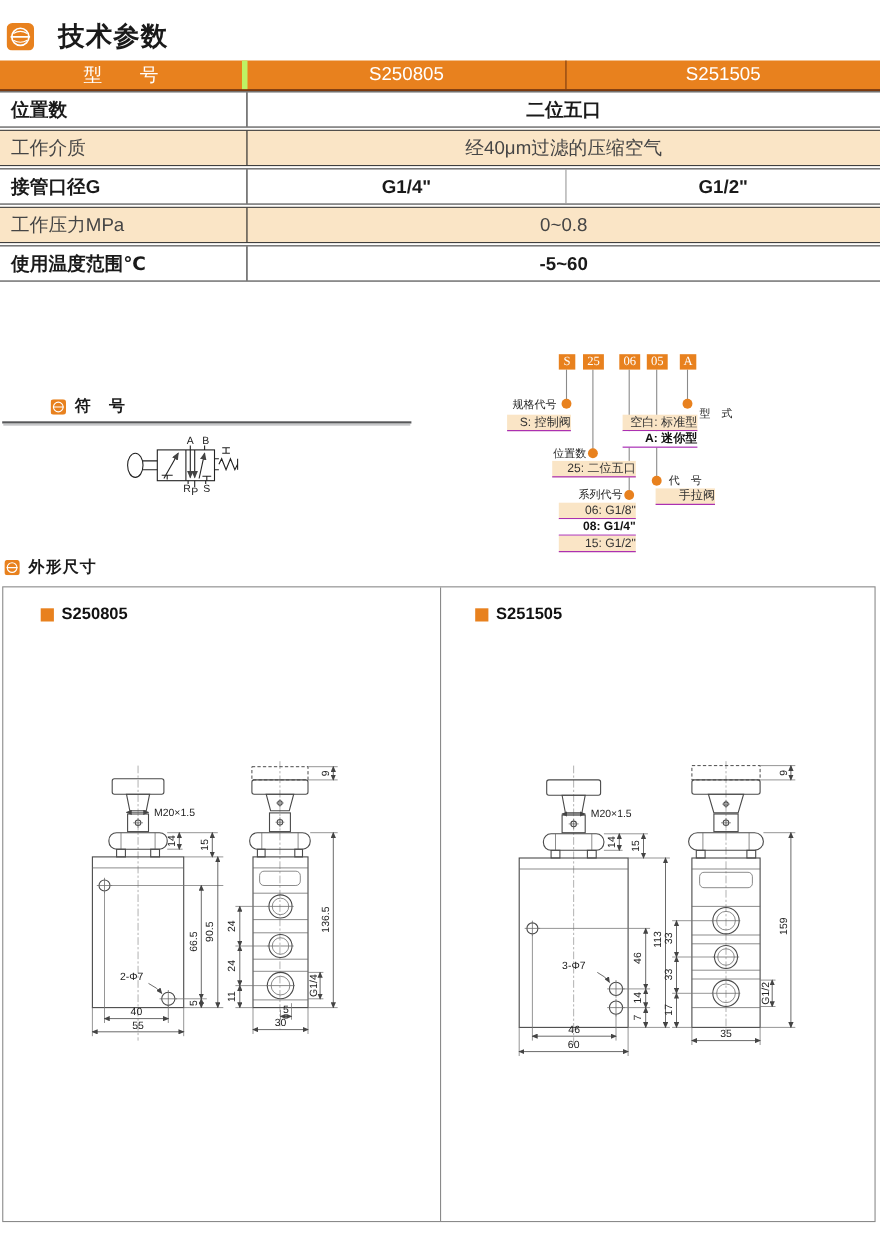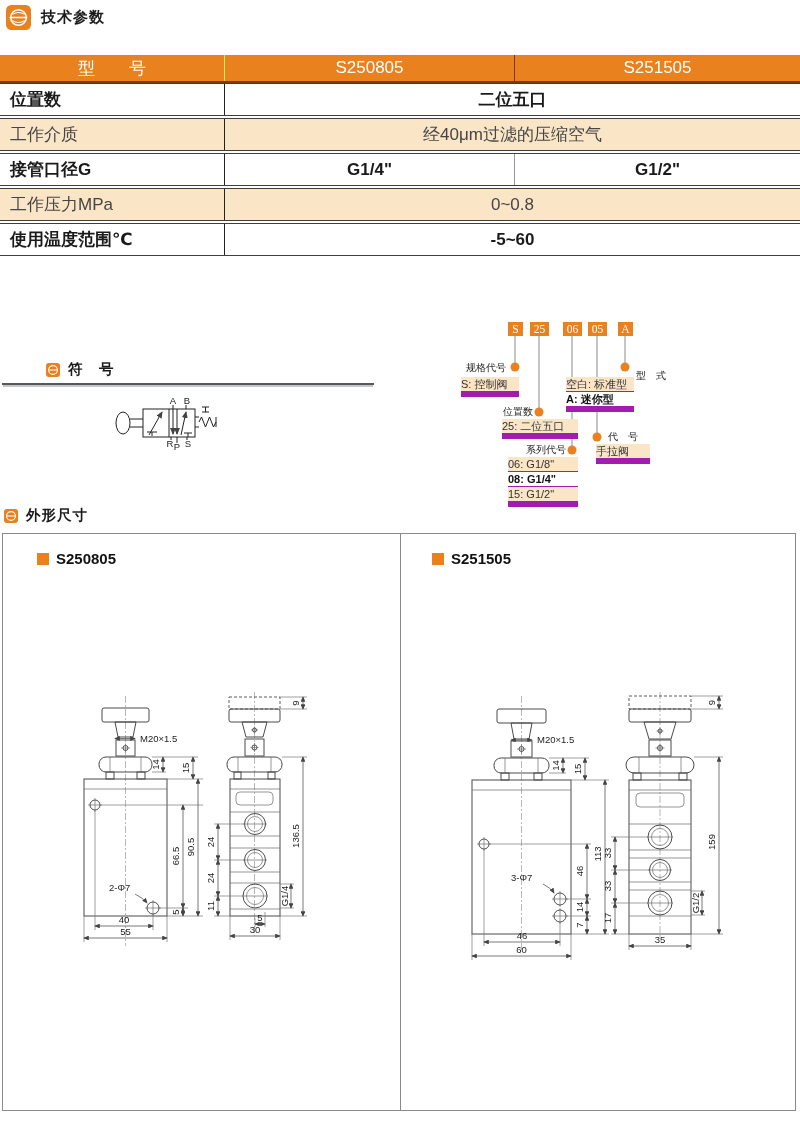--- a/index.html
+++ b/index.html
@@ -3,28 +3,28 @@
 <meta charset="utf-8">
 <style>
   html,body{margin:0;padding:0;}
   body{
     width:800px;height:1123px;position:relative;background:#fff;
     font-family:"Liberation Sans","DejaVu Sans",sans-serif;color:#1a1a1a;
     overflow:hidden;
   }
   
   .title-bar{position:absolute;left:6px;top:5px;display:flex;align-items:center;gap:10px;}
-  .title-bar h1{font-size:15px;font-weight:700;margin:0;letter-spacing:1px;}
+  .title-bar h1{font-size:24px;font-weight:700;margin:12px;letter-spacing:1px;}
   .brand{display:block;}
   
   .spec-table{position:absolute;left:0;top:55px;width:800px;font-size:17px;}
   .thead{display:flex;align-items:center;height:26px;background:#E8811E;color:#fff;
          border-bottom:2px solid #7b3a10;}
   .thead .hc{text-align:center;height:100%;display:flex;align-items:center;justify-content:center;box-sizing:border-box;}
-  .thead .c1{width:225px;border-right:1px solid #bef264;}
+  .thead .c1{width:225px;border-right:5px solid #bef264;}
   .thead .c2{width:290px;border-right:1px solid #7b3a10;}
   .thead .c3{flex:1;}
   .trow{display:flex;align-items:stretch;height:31px;border-top:1px solid #3f3f3f;
         border-bottom:1px solid #3f3f3f;margin-bottom:2px;box-sizing:content-box;}
   .trow.cream{background:#FAE5C6;color:#454545;}
   .trow.plain{background:#fff;font-weight:700;}
   .trow .lab{width:225px;padding-left:10px;display:flex;align-items:center;
              border-right:1px solid #222;box-sizing:border-box;}
   .trow .val{flex:1;display:flex;align-items:center;justify-content:center;}
   .trow .val.half1{flex:none;width:290px;border-right:1px solid #9a9a9a;box-sizing:border-box;}
@@ -34,22 +34,22 @@
             border-bottom:2px solid #57585a;box-shadow:0 3px 0 -1px #c6c7c9;padding-bottom:4px;}
   .sec-head .sec-title{font-size:14.5px;font-weight:700;letter-spacing:1px;}
   .sec-head.noline{border-bottom:none;box-shadow:none;}
   
   #representation{position:absolute;left:340px;top:285px;width:460px;height:222px;}
   #representation .overlay{position:absolute;left:0;top:0;}
   .code-box{position:absolute;background:#E8811E;color:#fff;text-align:center;
             font-family:"Liberation Serif","DejaVu Serif",serif;font-size:11.5px;
             height:14px;line-height:14px;}
   .rep-label{position:absolute;font-size:10px;font-weight:400;white-space:nowrap;color:#222;}
-  .rep-item{position:absolute;font-size:11px;height:14px;line-height:14px;text-align:left;
-            background:#FAE5C6;border-bottom:6px solid #a21caf;color:#333;white-space:nowrap;}
+  .rep-item{position:absolute;font-size:11px;height:14px;line-height:14px;text-align:right;
+            background:#FAE5C6;border-bottom:1px solid #a21caf;color:#333;white-space:nowrap;}
   .rep-item.alt{background:#fff;font-weight:700;color:#111;}
   
   #symbol-section{position:absolute;left:0;top:360px;width:340px;height:110px;}
   
   #dim-head{left:4px;top:506px;}
   #dim-box{position:absolute;left:2px;top:533px;width:794px;height:578px;
            border:1px solid #8a8a8a;box-sizing:border-box;background:#fff;}
   #dim-divider{position:absolute;left:397px;top:0;width:1px;height:100%;background:#8a8a8a;}
   .model-label{position:absolute;display:flex;align-items:center;gap:7px;
                font-size:15px;font-weight:700;color:#111;}

